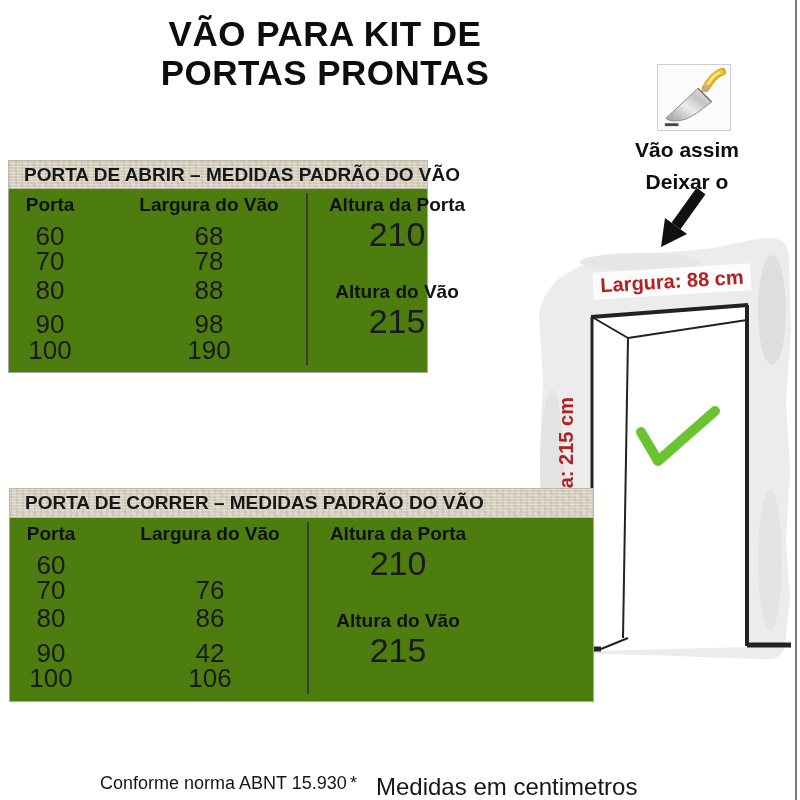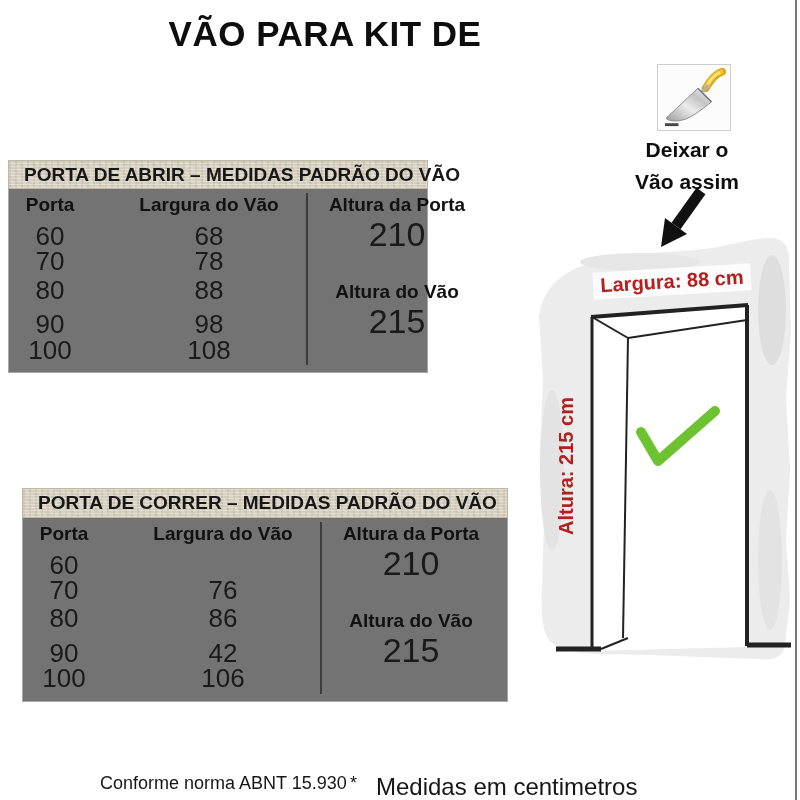--- a/index.html
+++ b/index.html
@@ -30,31 +30,31 @@
                font-size:20px;font-weight:bold;color:#b22020;
                background:rgba(255,255,255,0.82);padding:2px 0;
                transform:rotate(-3.5deg);}
   .height-label{position:absolute;left:488px;top:454px;width:158px;height:24px;text-align:center;
                 font-size:20px;font-weight:bold;color:#b22020;
                 transform:rotate(-90deg);}
 
   
   .mtable{position:absolute;box-sizing:border-box;}
   .t1{left:8px;top:160px;width:420px;}
-  .t2{left:22px;top:488px;width:486px;}
+  .t2{left:9px;top:488px;width:585px;}
   .band{height:30px;display:flex;align-items:center;padding-left:15px;box-sizing:border-box;
         font-size:19px;font-weight:bold;color:#171717;white-space:nowrap;
         background-color:#d8d2c2;
         background-image:
           repeating-linear-gradient(0deg, rgba(255,255,255,0.30) 0 1px, rgba(0,0,0,0) 1px 3px),
           repeating-linear-gradient(90deg, rgba(118,108,86,0.12) 0 2px, rgba(0,0,0,0) 2px 6px),
           repeating-linear-gradient(37deg, rgba(160,150,125,0.10) 0 3px, rgba(0,0,0,0) 3px 8px);
         border:1px solid #bdb7a4;}
   .t1 .band{height:29px;}
-  .tbody{position:relative;height:183px;background:#737373;border:1px solid #a7a7a7;border-top:none;padding-left:15px;}
+  .tbody{position:relative;height:183px;background:#4d7c0f;border:1px solid #a7a7a7;border-top:none;padding-left:15px;}
   .tbody .cell{position:absolute;text-align:center;white-space:nowrap;}
   .col-head{font-size:19px;font-weight:bold;line-height:24px;top:4px;}
   .c-porta{left:6px;width:70px;}
   .c-larg{left:115px;width:170px;}
   .c-alt{left:298px;width:180px;}
   .vdiv{position:absolute;left:297px;top:4px;width:2px;height:172px;background:#3c3c3c;}
   .rowval{font-size:26px;line-height:28px;color:#1a1a1a;}
   .bigval{font-size:34px;line-height:38px;color:#1a1a1a;}
   .alt-label{font-size:19px;font-weight:bold;line-height:24px;}
 
@@ -99,20 +99,21 @@
     <g>
       <path d="M701,191 L676,226" stroke="#111" stroke-width="11" fill="none"></path>
       <polygon points="661,247 687,234 665,218" fill="#111"></polygon>
     </g>
 
     <path d="M641,432 L658,461 L715,411" stroke="#6cc32f" stroke-width="10" stroke-linecap="round" stroke-linejoin="round" fill="none"></path>
   </svg>
 
   <div class="title">
     <div>VÃO PARA KIT DE</div>
+    <div>PORTAS PRONTAS</div>
   </div>
 
   <div class="tool-box">
     <svg viewBox="0 0 74 67">
       <defs>
         <linearGradient id="bladeGrad" x1="0" y1="1" x2="1" y2="0">
           <stop offset="0" stop-color="#9a9a9a"></stop>
           <stop offset="0.45" stop-color="#ececec"></stop>
           <stop offset="0.7" stop-color="#c3c3c3"></stop>
           <stop offset="1" stop-color="#f6f6f6"></stop>
@@ -122,22 +123,22 @@
       <path d="M50,22 Q58,8 65,7" stroke="#f2c733" stroke-width="5" stroke-linecap="round" fill="none"></path>
       <path d="M51,20 Q58,9 64,8" stroke="#ffe98a" stroke-width="2" fill="none"></path>
       <path d="M44,29 Q50,22 52,21" stroke="#b0b0b0" stroke-width="3" fill="none"></path>
       <path d="M8,55 L41,24 L55,38 Q38,52 28,56 Q14,60 8,55 Z" fill="url(#bladeGrad)" stroke="#8c8c8c" stroke-width="1"></path>
       <path d="M41,24 L55,38" stroke="#7a7a7a" stroke-width="1.5"></path>
       <rect x="7" y="60" width="14" height="3" fill="#474747"></rect>
     </svg>
   </div>
 
   <div class="instruction">
+    <div>Vão assim</div>
     <div>Deixar o</div>
-    <div>Vão assim</div>
   </div>
 
   <div class="width-label">Largura: 88 cm</div>
   <div class="height-label">Altura: 215 cm</div>
 
   <div class="mtable t1">
     <div class="band">PORTA DE ABRIR – MEDIDAS PADRÃO DO VÃO</div>
     <div class="tbody">
       <div class="cell col-head c-porta">Porta</div>
       <div class="cell col-head c-larg">Largura do Vão</div>
@@ -148,21 +149,21 @@
       <div class="cell bigval c-alt" style="top:113px">215</div>
       <div class="cell rowval c-porta" style="top:33px">60</div>
       <div class="cell rowval c-larg" style="top:33px">68</div>
       <div class="cell rowval c-porta" style="top:58px">70</div>
       <div class="cell rowval c-larg" style="top:58px">78</div>
       <div class="cell rowval c-porta" style="top:87px">80</div>
       <div class="cell rowval c-larg" style="top:87px">88</div>
       <div class="cell rowval c-porta" style="top:121px">90</div>
       <div class="cell rowval c-larg" style="top:121px">98</div>
       <div class="cell rowval c-porta" style="top:147px">100</div>
-      <div class="cell rowval c-larg" style="top:147px">108</div>
+      <div class="cell rowval c-larg" style="top:147px">190</div>
     </div>
   </div>
 
   <div class="mtable t2">
     <div class="band">PORTA DE CORRER – MEDIDAS PADRÃO DO VÃO</div>
     <div class="tbody">
       <div class="cell col-head c-porta">Porta</div>
       <div class="cell col-head c-larg">Largura do Vão</div>
       <div class="vdiv"></div>
       <div class="cell alt-label c-alt" style="top:4px">Altura da Porta</div>

